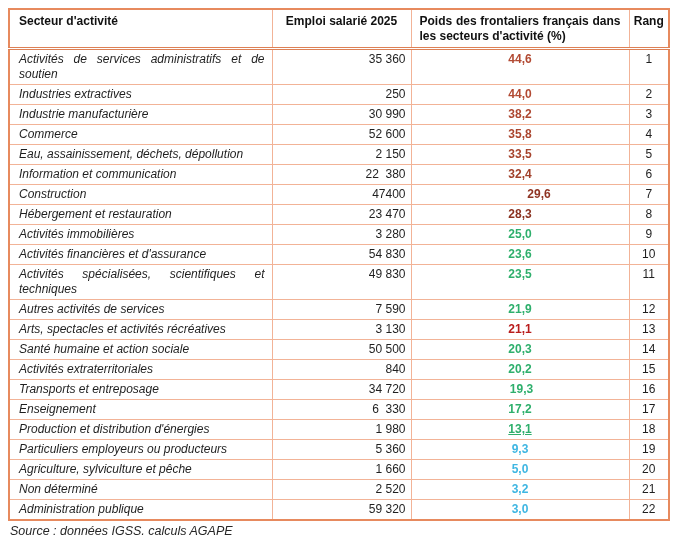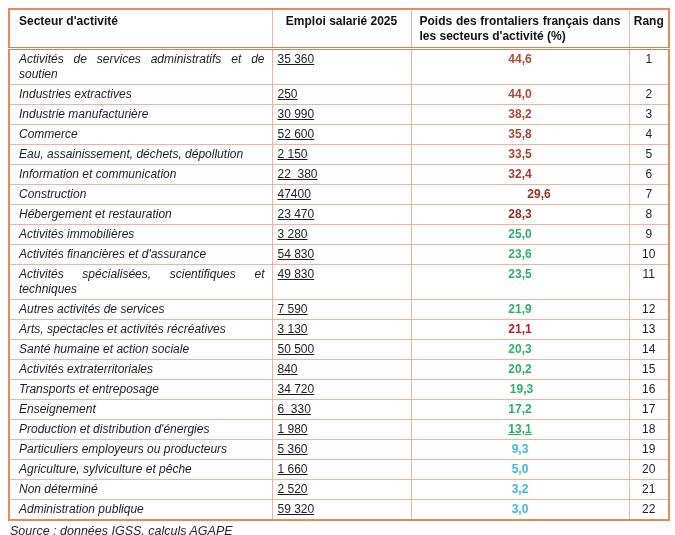--- a/index.html
+++ b/index.html
@@ -15,21 +15,21 @@
   table{border-collapse:collapse;table-layout:fixed;width:660px;
         border:2px solid var(--outer);}
   col.c1{width:263px;} col.c2{width:139px;} col.c3{width:218px;} col.c4{width:40px;}
   th,td{border:1px solid var(--grid);vertical-align:top;
         font-size:12px;line-height:15px;padding:2px 5px;}
   thead th{font-weight:bold;color:#111;text-align:left;padding:4px 6px 3px 9px;
            border-bottom:3px double var(--hsep);}
   thead th.center{text-align:center;padding-left:4px;padding-right:4px;}
   thead th.justify{text-align:justify;padding-left:8px;padding-right:8px;}
   td.sector{font-style:italic;text-align:justify;padding-left:9px;padding-right:7px;}
-  td.emploi{text-align:left;white-space:pre;text-decoration:underline;}
+  td.emploi{text-align:right;white-space:pre;}
   td.poids{text-align:center;font-weight:bold;}
   td.rang{text-align:center;}
   .source{font-style:italic;font-size:12.5px;color:#262626;margin:3px 0 0 2px;}
 </style>
 </head>
 <body>
 
 <div class="page">
 
   <table>

